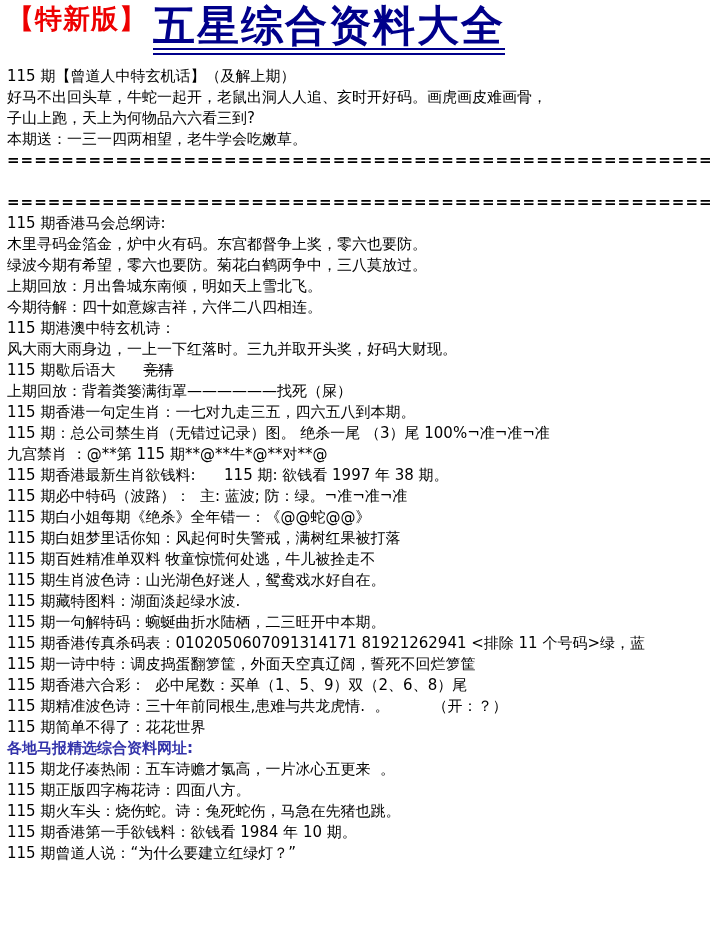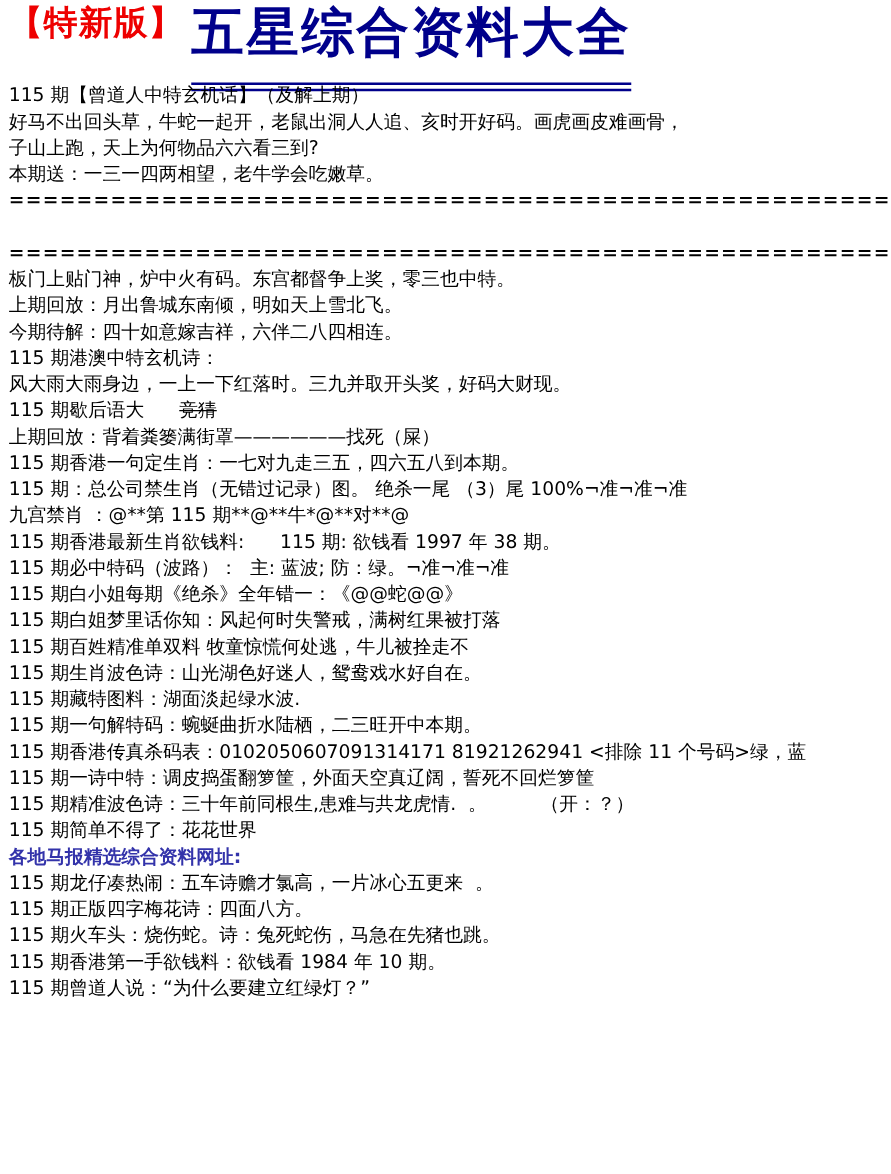--- a/index.html
+++ b/index.html
@@ -34,21 +34,21 @@
   }
   .title {
     font-family: "DejaVu Serif", "Liberation Serif", serif;
     color: var(--title-color, #00008B);
     font-size: 42px;
     font-weight: bold;
     line-height: 1;
     margin: 0 0 0 6px;
     display: inline-block;
     border-bottom: 7px double var(--title-color, #00008B);
-    padding-bottom: 19px;
+    padding-bottom: 1px;
     letter-spacing: 2px;
   }
   .lines {
     margin-top: 2px;
   }
   .line {
     font-size: 15px;
     line-height: 21px;
     white-space: pre;
     color: #000000;
@@ -78,40 +78,43 @@
     <h1 class="title">五星综合资料大全</h1>
   </div>
   <div class="lines" id="lines">
       <div class="line">115 期【曾道人中特玄机话】（及解上期）</div>
       <div class="line">好马不出回头草，牛蛇一起开，老鼠出洞人人追、亥时开好码。画虎画皮难画骨，</div>
       <div class="line">子山上跑，天上为何物品六六看三到?</div>
       <div class="line">本期送：一三一四两相望，老牛学会吃嫩草。</div>
       <div class="line rule">================================================================</div>
       <div class="line blank"></div>
       <div class="line rule">================================================================</div>
-      <div class="line">板门上贴门神，炉中火有码。东宫都督争上奖，零三也中特。</div>
+      <div class="line">115 期香港马会总纲诗:</div>
+      <div class="line">木里寻码金箔金，炉中火有码。东宫都督争上奖，零六也要防。</div>
+      <div class="line">绿波今期有希望，零六也要防。菊花白鹤两争中，三八莫放过。</div>
       <div class="line">上期回放：月出鲁城东南倾，明如天上雪北飞。</div>
       <div class="line">今期待解：四十如意嫁吉祥，六伴二八四相连。</div>
       <div class="line">115 期港澳中特玄机诗：</div>
       <div class="line">风大雨大雨身边，一上一下红落时。三九并取开头奖，好码大财现。</div>
       <div class="line">115 期歇后语大<span class="strike">竞猜</span></div>
       <div class="line">上期回放：背着粪篓满街罩——————找死（屎）</div>
       <div class="line">115 期香港一句定生肖：一七对九走三五，四六五八到本期。</div>
       <div class="line">115 期：总公司禁生肖（无错过记录）图。 绝杀一尾 （3）尾 100%¬准¬准¬准</div>
       <div class="line">九宫禁肖 ：@**第 115 期**@**牛*@**对**@</div>
       <div class="line">115 期香港最新生肖欲钱料:      115 期: 欲钱看 1997 年 38 期。</div>
       <div class="line">115 期必中特码（波路）：  主: 蓝波; 防：绿。¬准¬准¬准</div>
       <div class="line">115 期白小姐每期《绝杀》全年错一：《@@蛇@@》</div>
       <div class="line">115 期白姐梦里话你知：风起何时失警戒，满树红果被打落</div>
       <div class="line">115 期百姓精准单双料 牧童惊慌何处逃，牛儿被拴走不</div>
       <div class="line">115 期生肖波色诗：山光湖色好迷人，鸳鸯戏水好自在。</div>
       <div class="line">115 期藏特图料：湖面淡起绿水波.</div>
       <div class="line">115 期一句解特码：蜿蜒曲折水陆栖，二三旺开中本期。</div>
       <div class="line">115 期香港传真杀码表：0102050607091314171 81921262941 &lt;排除 11 个号码&gt;绿，蓝</div>
       <div class="line">115 期一诗中特：调皮捣蛋翻箩筐，外面天空真辽阔，誓死不回烂箩筐</div>
+      <div class="line">115 期香港六合彩：  必中尾数：买单（1、5、9）双（2、6、8）尾</div>
       <div class="line">115 期精准波色诗：三十年前同根生,患难与共龙虎情.  。         （开：？）</div>
       <div class="line">115 期简单不得了：花花世界</div>
       <div class="line blue">各地马报精选综合资料网址:</div>
       <div class="line">115 期龙仔凑热闹：五车诗赡才氯高，一片冰心五更来  。</div>
       <div class="line">115 期正版四字梅花诗：四面八方。</div>
       <div class="line">115 期火车头：烧伤蛇。诗：兔死蛇伤，马急在先猪也跳。</div>
       <div class="line">115 期香港第一手欲钱料：欲钱看 1984 年 10 期。</div>
       <div class="line">115 期曾道人说：“为什么要建立红绿灯？”</div>
     </div>
 </div>

